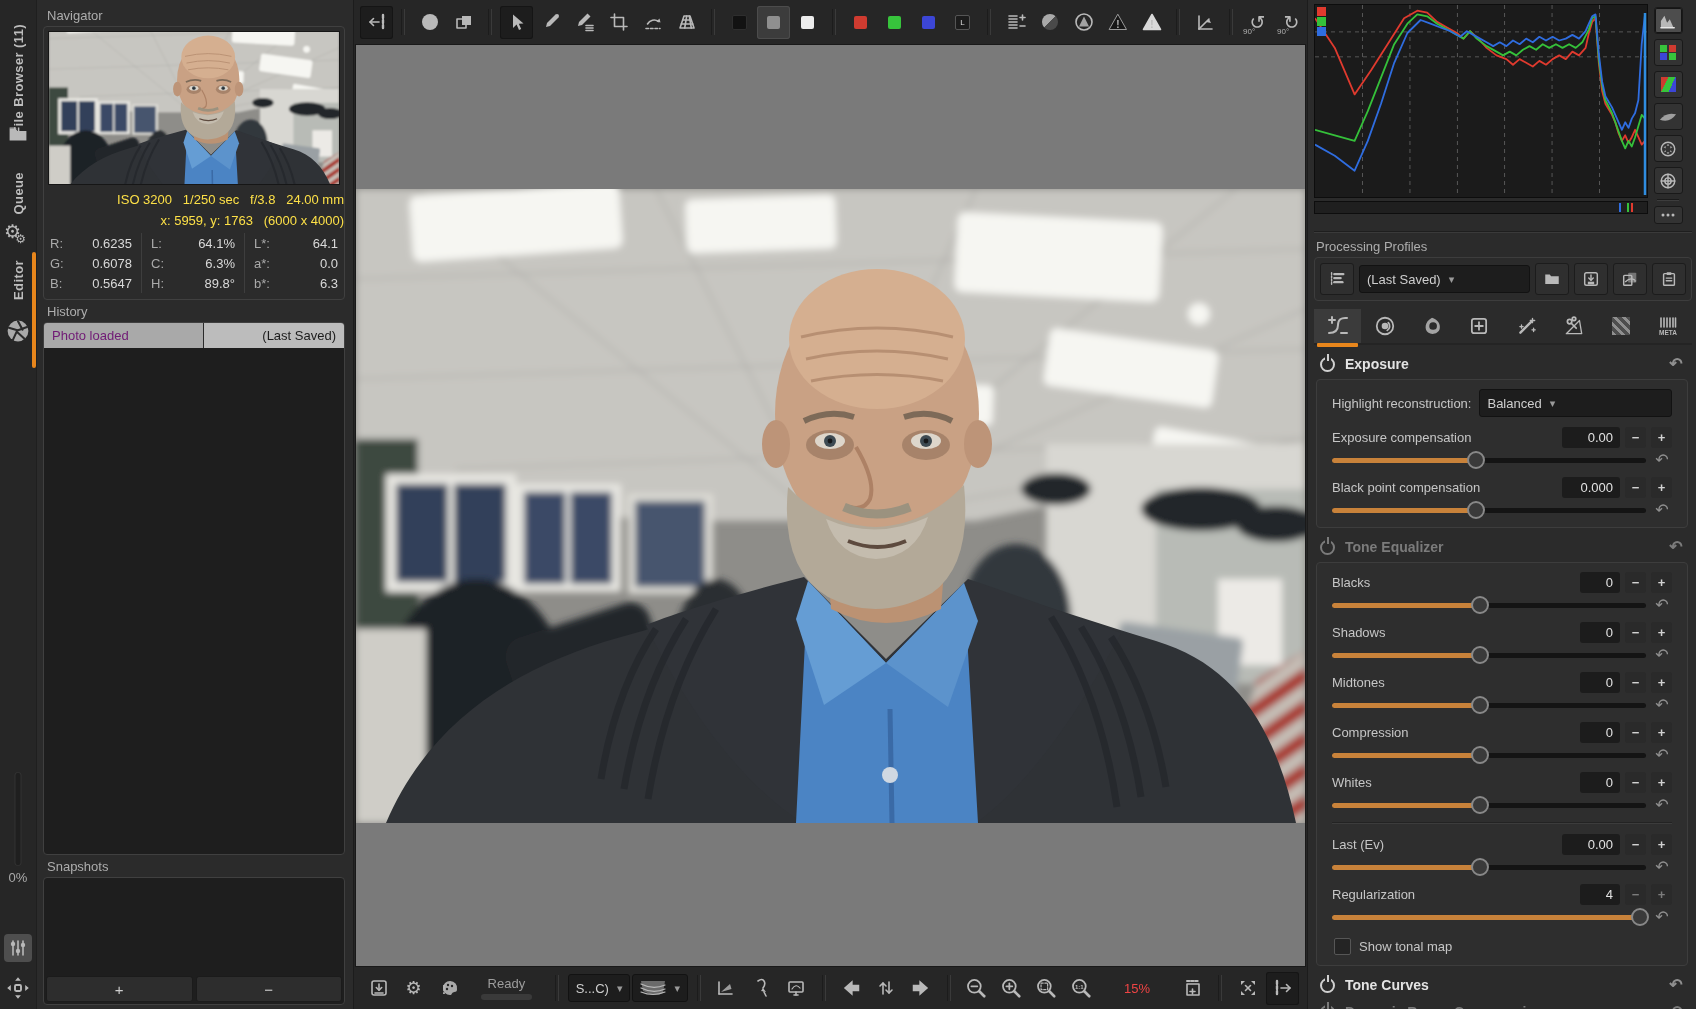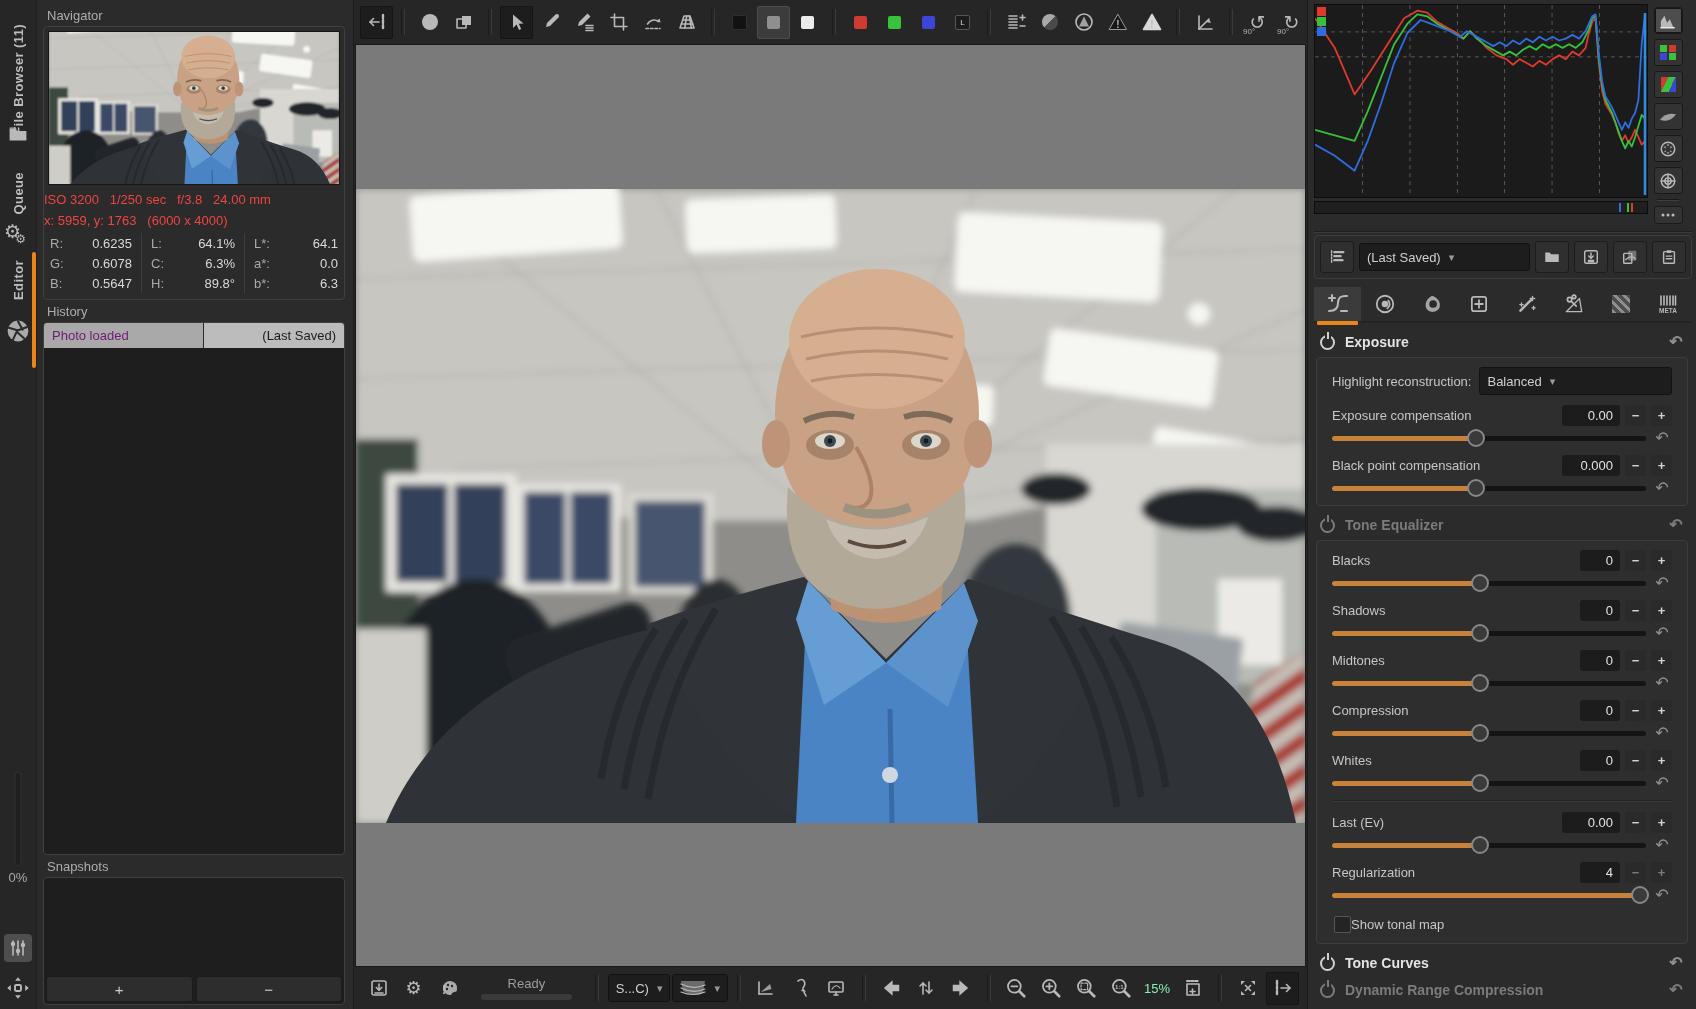--- a/index.html
+++ b/index.html
@@ -23,21 +23,21 @@
   svg.i .f{fill:#b9b9b9;stroke:none}
   svg.i text{stroke:none;fill:#b9b9b9}
   .glyph{color:#b9b9b9;font-size:17px;line-height:1}
 
   
   .panelL{width:302px;flex:none;background:#2b2b2b;border-right:1px solid #1c1c1c;
     display:flex;flex-direction:column;padding:4px 8px 4px 6px}
   .ftitle{color:#adadad;padding:4px 2px 3px 4px}
   .frame{border:1px solid #404040;border-radius:4px;background:#2b2b2b}
   .thumbbox{margin:4px;background:#141414;border:1px solid #161616;height:152px;overflow:hidden}
-  .navline{text-align:left;color:#ef4444;white-space:pre;padding:3px 0}
+  .navline{text-align:right;color:#fde047;white-space:pre;padding:3px 0}
   .navgrid{padding:2px 6px 6px 6px}
   .nrow{display:flex;align-items:center;height:20px}
   .nk{color:#aaa;width:24px}.nk2{color:#aaa;width:26px}.nk3{color:#aaa;width:26px}
   .nv{flex:1;text-align:right;color:#d9d9d9}
   .gsep{width:1px;align-self:stretch;background:#3e3e3e;margin:0 9px}
   .histframe{flex:1;display:flex;flex-direction:column;overflow:hidden;background:#1e1e1e}
   .hrow{display:flex;height:25px;flex:none}
   .hcell-a{flex:1.15;background:#a9a9a9;color:#701a75;line-height:25px;padding-left:8px;border-right:1px solid #2b2b2b}
   .hcell-b{flex:1;background:#bcbcbc;color:#1c1c1c;line-height:25px;text-align:right;padding-right:8px}
   .snapframe{height:126px;flex:none;display:flex;flex-direction:column;background:#1e1e1e}
@@ -56,21 +56,21 @@
   .deg{position:absolute;bottom:3px;left:2px;font-size:8px;color:#b0b0b0}
   .canvas{flex:1;background:#7a7a7a;border:1px solid #191919;margin:0 1px;display:flex;
     align-items:center;justify-content:center;overflow:hidden;position:relative}
   .statusbar{height:42px;flex:none;display:flex;align-items:center;padding:0 8px;gap:2px}
   .statuswrap{width:170px;display:flex;flex-direction:column;align-items:center;gap:3px;margin:0 14px}
   .statustxt{color:#9d9d9d}
   .pbar{width:100%;height:6px;background:#3a3a3a;border-radius:3px}
   .combo{background:#1d1d1d;border:1px solid #121212;border-radius:3px;height:26px;display:flex;
     align-items:center;padding:0 7px;color:#cfcfcf;gap:8px}
   .caret{color:#9a9a9a;font-size:11px}
-  .zoomtxt{color:#86efac;margin:0 4px}
+  .zoomtxt{color:#ef4444;margin:0 24px}
 
   
   .panelR{width:378px;flex:none;background:#2b2b2b;border-left:1px solid #1c1c1c;
     display:flex;flex-direction:column;padding:4px 4px 0 6px;overflow:hidden}
   .hwrap{display:flex;gap:4px;flex:none}
   .hleft{width:334px}
   .hplot{width:332px;height:192px;background:#1b1b1b;border:1px solid #0d0d0d;position:relative}
   .hchips{position:absolute;left:2px;top:2px;display:flex;flex-direction:column;gap:1px}
   .hchip{width:9px;height:9px}
   .hstrip{width:332px;height:11px;background:#1f1f1f;border:1px solid #0d0d0d;margin-top:3px;position:relative}
@@ -106,21 +106,21 @@
   .spinval{background:#1c1c1c;border-radius:3px;height:21px;line-height:21px;text-align:right;padding:0 7px;color:#e2e2e2}
   .w58{width:44px}.w36{width:26px}
   .pm{width:21px;height:21px;background:#2a2a2a;border-radius:3px;display:flex;align-items:center;
     justify-content:center;color:#d2d2d2;font-weight:bold;font-size:13px}
   .srow{display:flex;align-items:center;gap:6px;margin:2px 0 9px}
   .track{height:5px;background:#141414;border-radius:3px;position:relative;flex:1}
   .fill{position:absolute;left:0;top:0;bottom:0;background:#c8823a;border-radius:3px}
   .thumb{position:absolute;top:50%;width:18px;height:18px;border-radius:50%;background:#3a3a3a;
     border:2px solid #888;transform:translate(-50%,-50%);box-sizing:border-box}
   .tdiv{height:1px;background:#232323;border-bottom:1px solid #3c3c3c;margin:4px 0 10px}
-  .chkrow{display:flex;align-items:center;padding:4px 0 4px 2px}
+  .chkrow{display:flex;align-items:center;gap:8px;padding:4px 0 4px 2px}
   .chk{width:15px;height:15px;background:#242424;border:1px solid #565656;border-radius:2px}
 </style>
 </head>
 <body>
 
 <svg width="0" height="0" style="position:absolute">
   <defs>
     <filter id="bgblur" x="-5%" y="-5%" width="110%" height="110%">
         <feGaussianBlur stdDeviation="3.5"></feGaussianBlur>
       </filter>
@@ -707,20 +707,21 @@
           <svg class="i" width="16" height="8" viewBox="0 0 16 8">
               <circle cx="3" cy="4" r="1.5" class="f"></circle>
               <circle cx="8" cy="4" r="1.5" class="f"></circle>
               <circle cx="13" cy="4" r="1.5" class="f"></circle>
             </svg>
         </div>
       </div>
     </div>
 
     <div class="rdivider"></div>
+    <div class="ftitle" style="padding-left:2px">Processing Profiles</div>
     <div class="pp-frame">
       <div class="ib">
         <svg class="i" width="18" height="18" viewBox="0 0 20 20">
             <line x1="4" y1="3" x2="4" y2="17" stroke-dasharray="2 1.6"></line>
             <line x1="7" y1="4.5" x2="17" y2="4.5" stroke-width="2.6"></line>
             <line x1="7" y1="9" x2="14" y2="9" stroke-width="2.6"></line>
             <line x1="7" y1="13.5" x2="16" y2="13.5" stroke-width="2.6"></line>
           </svg>
       </div>
       <div class="combo" style="flex:1">

